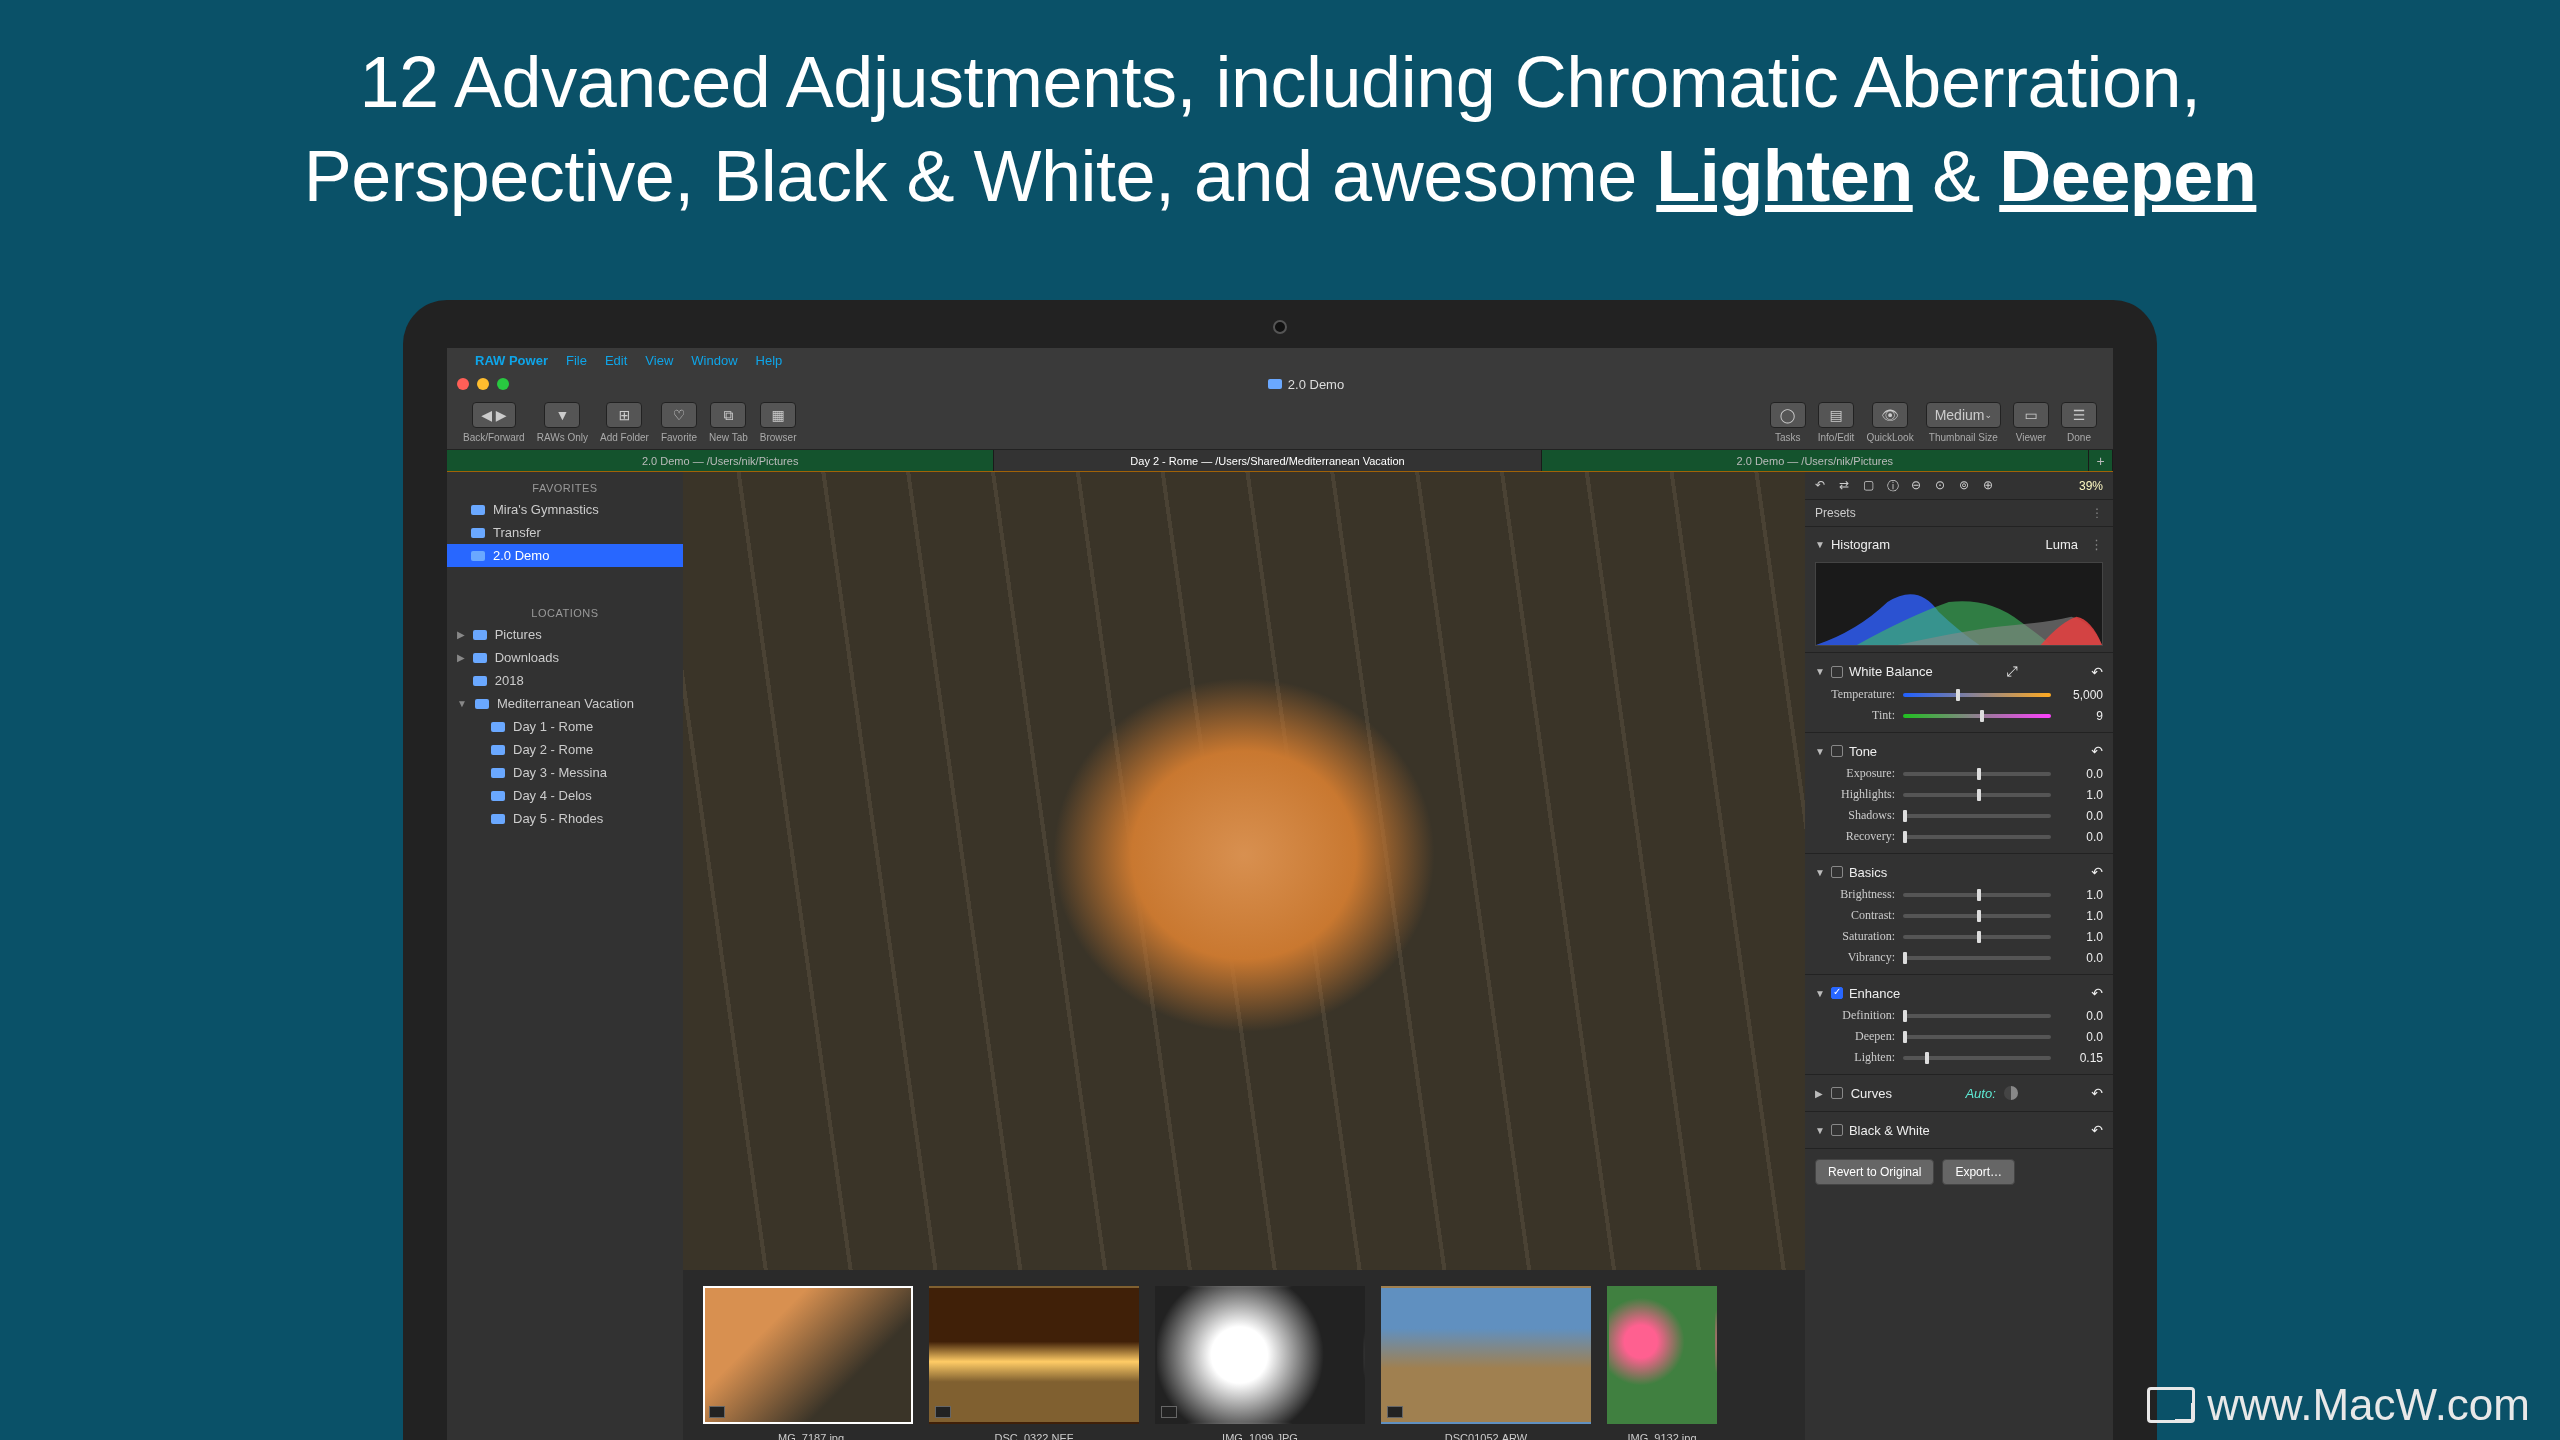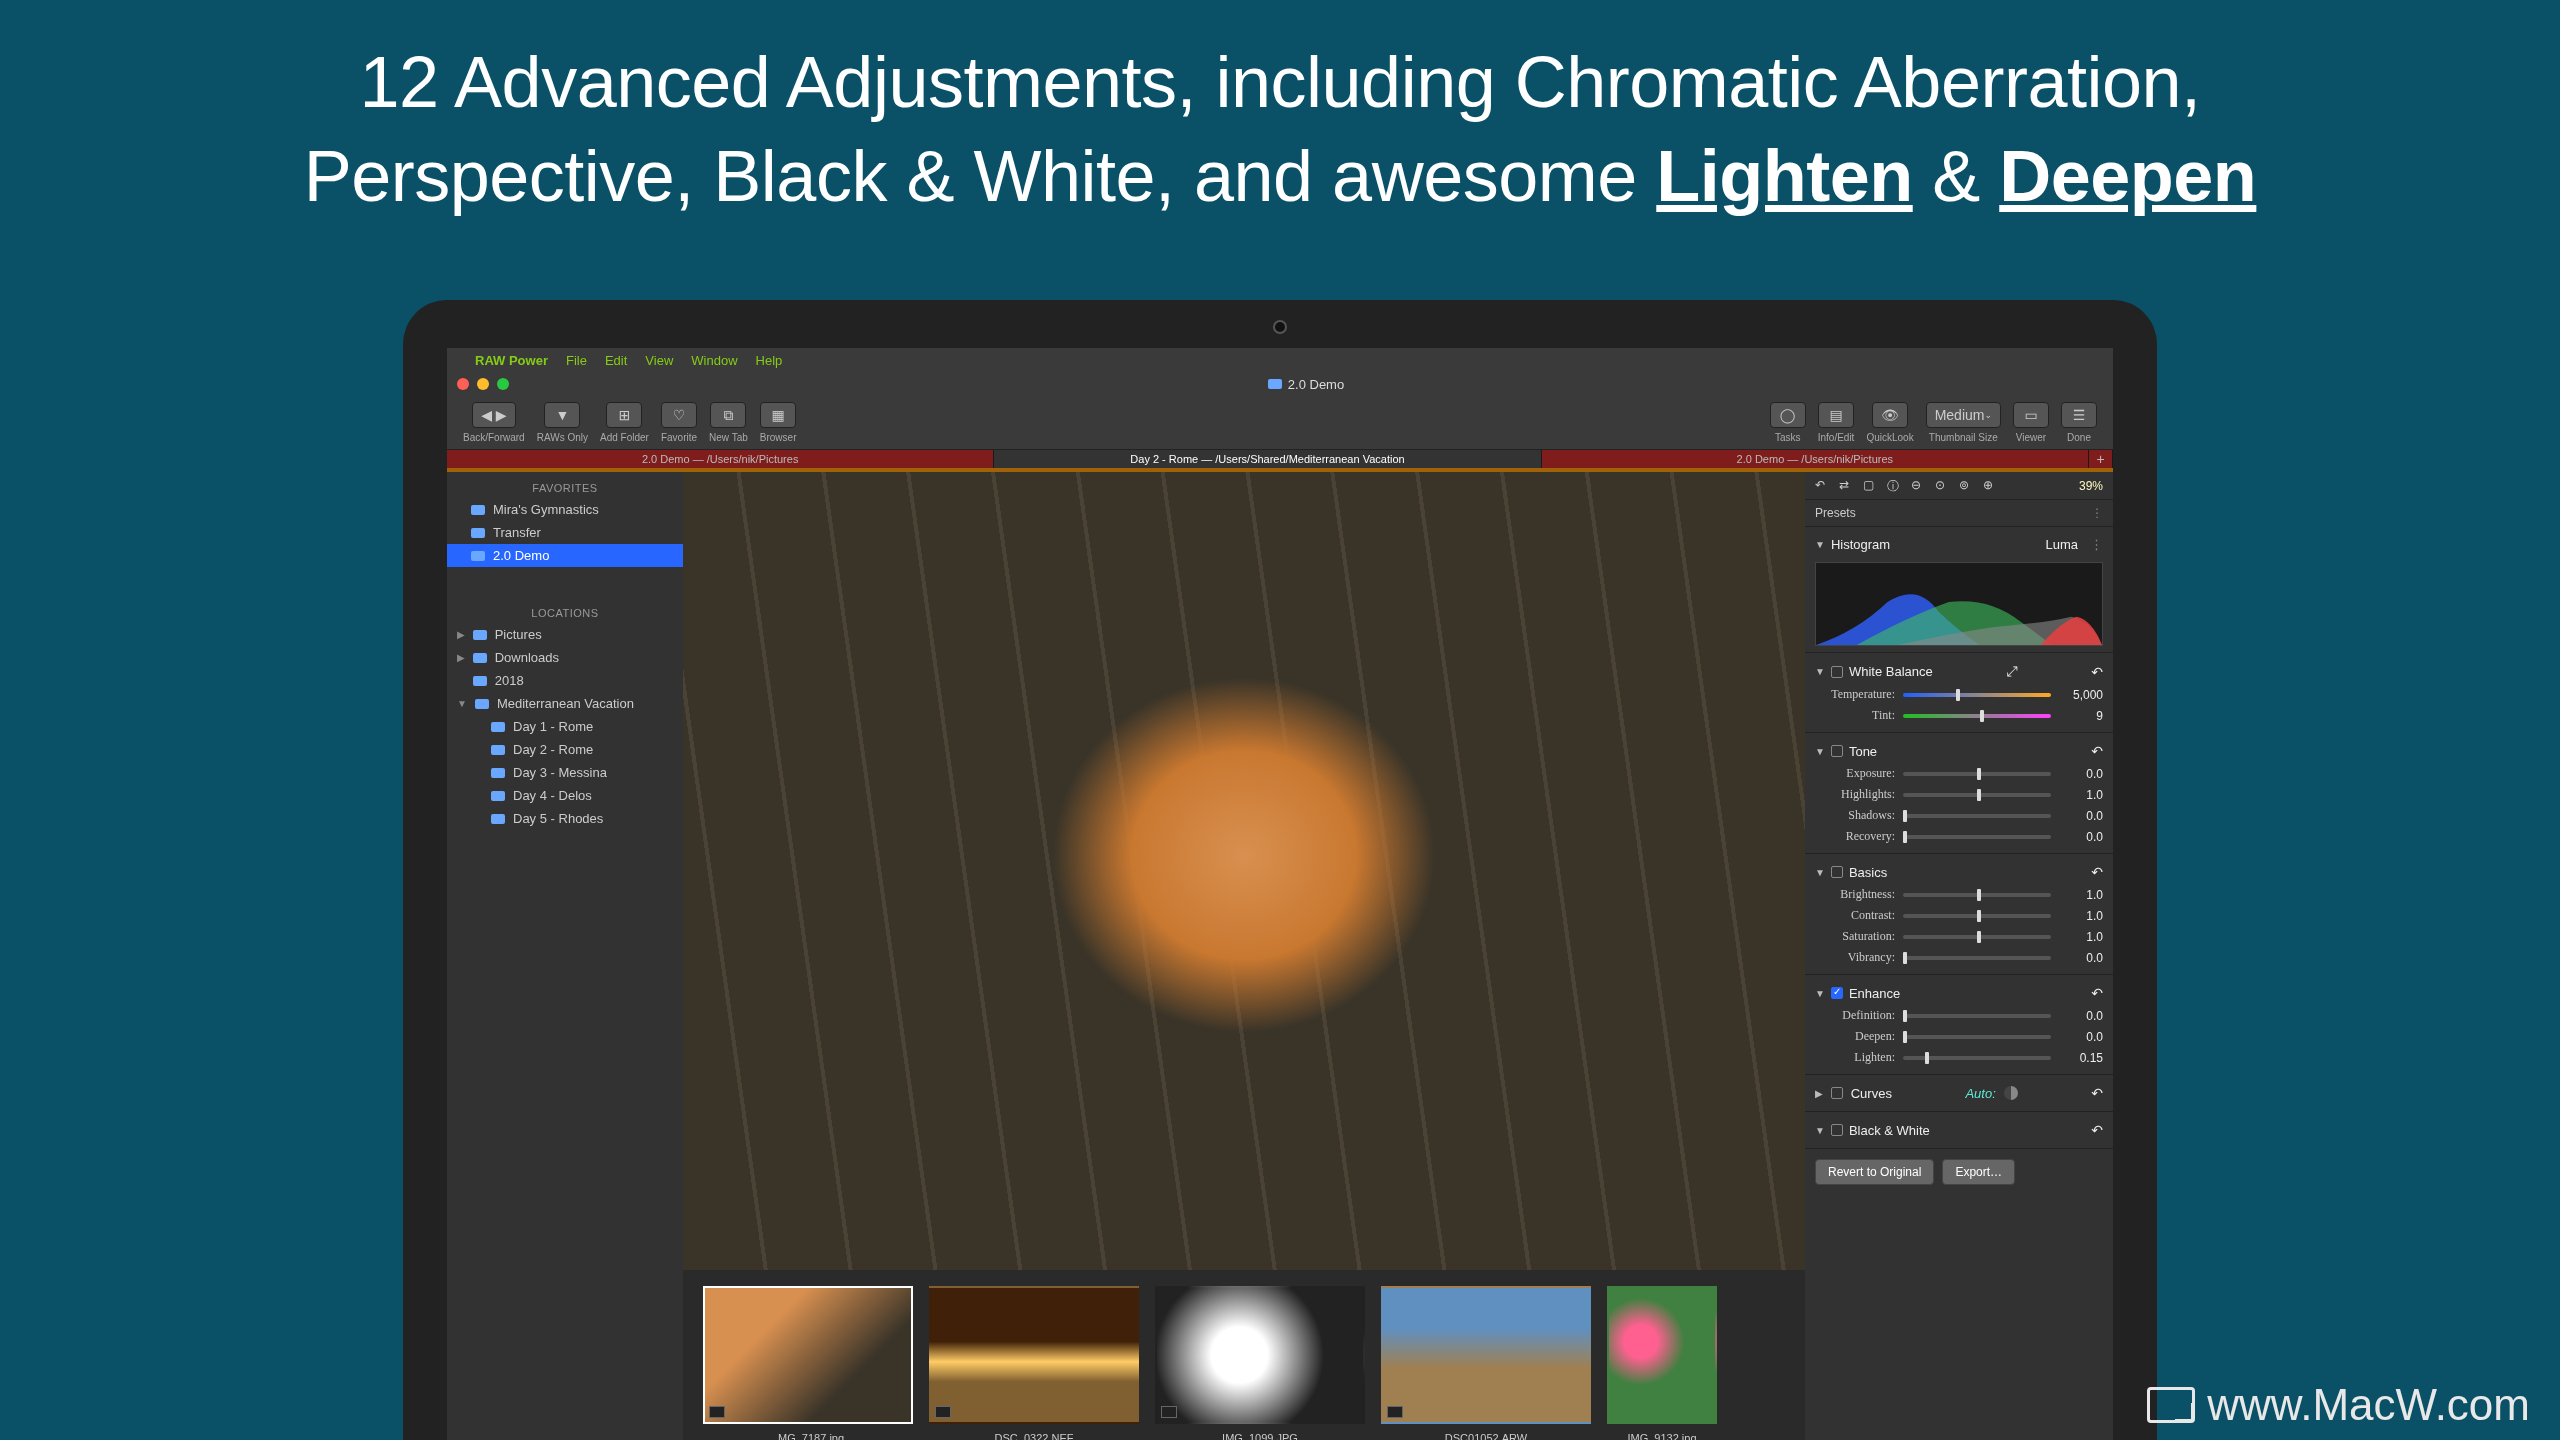--- a/index.html
+++ b/index.html
@@ -5,36 +5,36 @@
 * { margin:0; padding:0; box-sizing:border-box; font-family:-apple-system,BlinkMacSystemFont,"Helvetica Neue",Arial,sans-serif; }
 body { width:2560px; height:1440px; background:#0a5168; position:relative; overflow:hidden; }
 .headline { text-align:center; color:#fff; font-size:72px; font-weight:300; line-height:1.3; padding-top:36px; letter-spacing:-0.5px; }
 .headline b { font-weight:700;text-decoration:underline; }
 
 .laptop { position:absolute; top:300px; left:50%; transform:translateX(-50%); width:1754px; }
 .bezel { background:#222; border-radius:44px 44px 0 0; padding:48px 44px 0 44px; position:relative; }
 .camera { position:absolute; top:20px; left:50%; transform:translateX(-50%); width:14px; height:14px; border-radius:50%; border:2px solid #555; background:#111; }
 .screen { width:1666px; height:1100px; background:#2a2a2a; overflow:hidden; position:relative; }
 
-.menubar { height:24px; background:#3a3a3a; display:flex; align-items:center; font-size:13px; color:#84cc16; padding:0 10px; gap:18px; }
+.menubar { height:24px; background:#3a3a3a; display:flex; align-items:center; font-size:13px; color:#0ea5e9; padding:0 10px; gap:18px; }
 .menubar .apple { font-size:14px; }
 .menubar .appname { font-weight:600; }
 .titlebar { height:24px; background:#3a3a3a; display:flex; align-items:center; padding:0 10px; }
 .trafficlights { display:flex; gap:8px; }
 .tl { width:12px; height:12px; border-radius:50%; }
 .tl.r{background:#ff5f57;}.tl.y{background:#ffbd2e;}.tl.g{background:#28c840;}
 .wintitle { flex:1; text-align:center; color:#ddd; font-size:13px; display:flex; align-items:center; justify-content:center; gap:6px; }
 
 .toolbar { height:54px; background:#3a3a3a; border-bottom:1px solid #222; display:flex; align-items:center; padding:0 10px; }
 .tgroup { display:flex; flex-direction:column; align-items:center; margin:0 6px; }
 .tbtn { background:#555; border:1px solid #222; border-radius:4px; height:26px; min-width:36px; display:flex; align-items:center; justify-content:center; color:#ccc; font-size:14px; padding:0 8px; }
 .tlabel { font-size:10px; color:#aaa; margin-top:4px; }
 .spacer { flex:1; }
 
-.tabbar { height:22px; background:#7f1d1d; display:flex; border-bottom:4px solid #a16207; }
+.tabbar { height:22px; background:#14532d; display:flex; border-bottom:1px solid #a16207; }
 .tab { flex:1; border-right:1px solid #1a1a1a; display:flex; align-items:center; justify-content:center; font-size:11px; color:#bbb; }
 .tab.active { background:#333; color:#fff; }
 .tab.add { flex:0 0 24px; font-size:14px; }
 
 .body { display:flex; height:calc(100% - 124px); }
 .sidebar { width:236px; background:#323232; color:#ccc; font-size:13px; overflow:hidden; }
 .sbhead { font-size:11px; color:#999; padding:10px 12px 4px; letter-spacing:0.5px; text-transform:uppercase;text-align:center; }
 .sbitem { display:flex; align-items:center; gap:8px; padding:4px 12px 4px 24px; cursor:pointer; }
 .sbitem .fi { width:14px; height:10px; background:#6aa8ff; border-radius:2px; }
 .sbitem.sel { background:#2867ff; color:#fff; }

